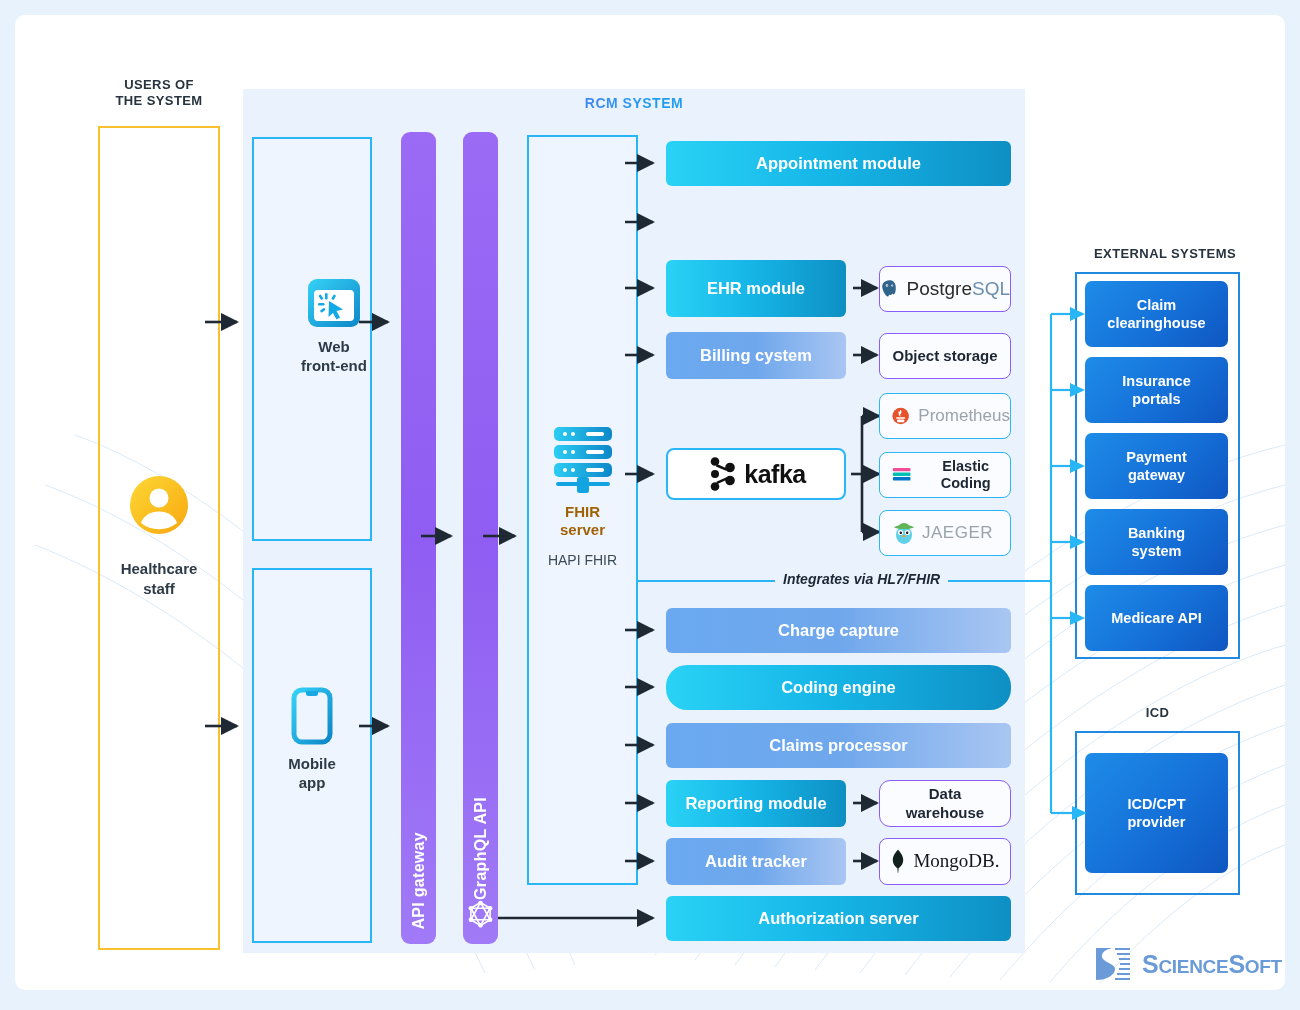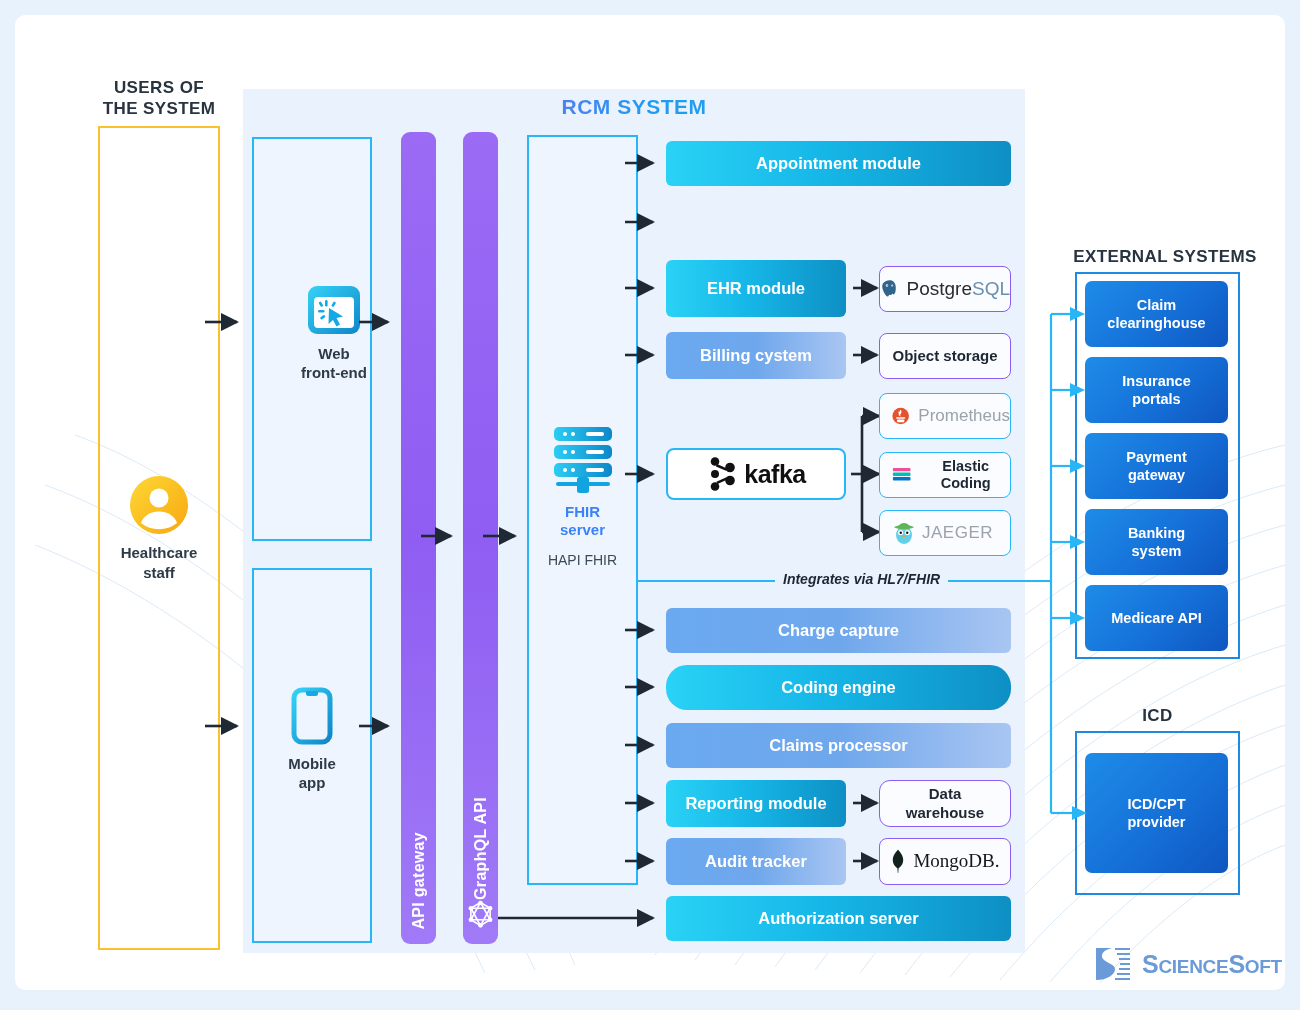--- a/index.html
+++ b/index.html
@@ -11,40 +11,40 @@
   #card{
     position:absolute; left:15px; top:15px; width:1270px; height:975px;
     background:#ffffff; border-radius:10px; overflow:hidden;
   }
   #deco{ position:absolute; inset:0; pointer-events:none; }
   .stage{ position:absolute; inset:0; }
   .abs{ position:absolute; }
 
   
   .caption{
-    font-weight:bold; font-size:17px; color:#27333f;
+    font-weight:bold; font-size:13px; color:#27333f;
     letter-spacing:.4px; text-align:center; line-height:1.25;
   }
 
   
   #users-panel{
     left:83px; top:111px; width:122px; height:824px;
     border:2px solid #fbc02d; background:transparent;
   }
   #staff-wrap{ left:83px; top:460px; width:122px; text-align:center; }
-  .staff-label{ font-weight:bold; font-size:15px; color:#2d3a47; line-height:1.3; margin-top:8px;}
+  .staff-label{ font-weight:bold; font-size:15px; color:#2d3a47; line-height:1.3; margin-top:24px;}
 
   
   #rcm{
     left:228px; top:74px; width:782px; height:864px;
     background:#eaf2fd;
   }
   #rcm-title{
     left:228px; top:80px; width:782px; text-align:center;
-    font-weight:bold; font-size:21px; letter-spacing:.5px;
+    font-weight:bold; font-size:14px; letter-spacing:.5px;
     background:linear-gradient(90deg,#8b5cf6 0%,#8b5cf6 26%,#1f9bf0 52%,#29a9f5 100%);
     -webkit-background-clip:text; background-clip:text; color:transparent;
   }
 
   
   .channel{
     border:2px solid #29b6f6; background:#eef5fe;
   }
   #web-box{ left:237px; top:122px; width:120px; height:404px; }
   #mob-box{ left:237px; top:553px; width:120px; height:375px; }
@@ -64,21 +64,21 @@
   #apigw{ left:386px; top:117px; width:35px; height:812px; }
   #graphql{ left:448px; top:117px; width:35px; height:812px; }
   #graphql .vtext{ margin-bottom:44px; }
 
   
   #fhir-box{
     left:512px; top:120px; width:111px; height:750px;
     border:2px solid #29b6f6; background:#eef5fe;
   }
   #fhir-inner{ left:512px; top:410px; width:111px; text-align:center; }
-  .fhir-title{ font-weight:bold; font-size:15px; color:#3b82f6; line-height:1.22; margin-top:8px;}
+  .fhir-title{ font-weight:bold; font-size:15px; color:#a16207; line-height:1.22; margin-top:8px;}
   .fhir-sub{ font-size:14px; color:#3c4a57; margin-top:12px; }
 
   
   .mod{
     border-radius:6px; display:flex; align-items:center; justify-content:center;
     color:#ffffff; font-weight:bold; font-size:16.5px; text-align:center; line-height:1.2;
   }
   .g-cyan{ background:linear-gradient(90deg,#2ad2f5 0%,#16b7e8 45%,#0e8fc4 100%); }
   .g-blue{ background:linear-gradient(90deg,#6aa9f0 0%,#6fa7ec 50%,#a9c6f2 100%); }
 
@@ -169,21 +169,21 @@
       <div class="staff-label">
         <div>Healthcare</div>
         <div>staff</div>
       </div>
     </div>
 
     <div class="abs" id="rcm"></div>
     <div class="abs" id="rcm-title">RCM SYSTEM</div>
 
     <div class="abs channel" id="web-box"></div>
-    <div class="abs" style="left:237px; top:268px; width:140px; text-align:center;padding-left:24px;">
+    <div class="abs" style="left:237px; top:261px; width:140px; text-align:center;padding-left:24px;">
       <svg width="54" height="54" viewBox="0 0 54 54" style="display:block;margin:0 auto;">
         <defs>
             <linearGradient id="cgr" x1="0" y1="0" x2="1" y2="1">
           <stop offset="0%" stop-color="#35d2f7"></stop>
               <stop offset="100%" stop-color="#0e86c8"></stop>
         </linearGradient>
           </defs>
         <rect x="1" y="3" width="52" height="48" rx="9" fill="url(#cgr)"></rect>
         <rect x="7" y="14" width="40" height="31" rx="4" fill="#fff"></rect>
         <g fill="#12a9e6">

